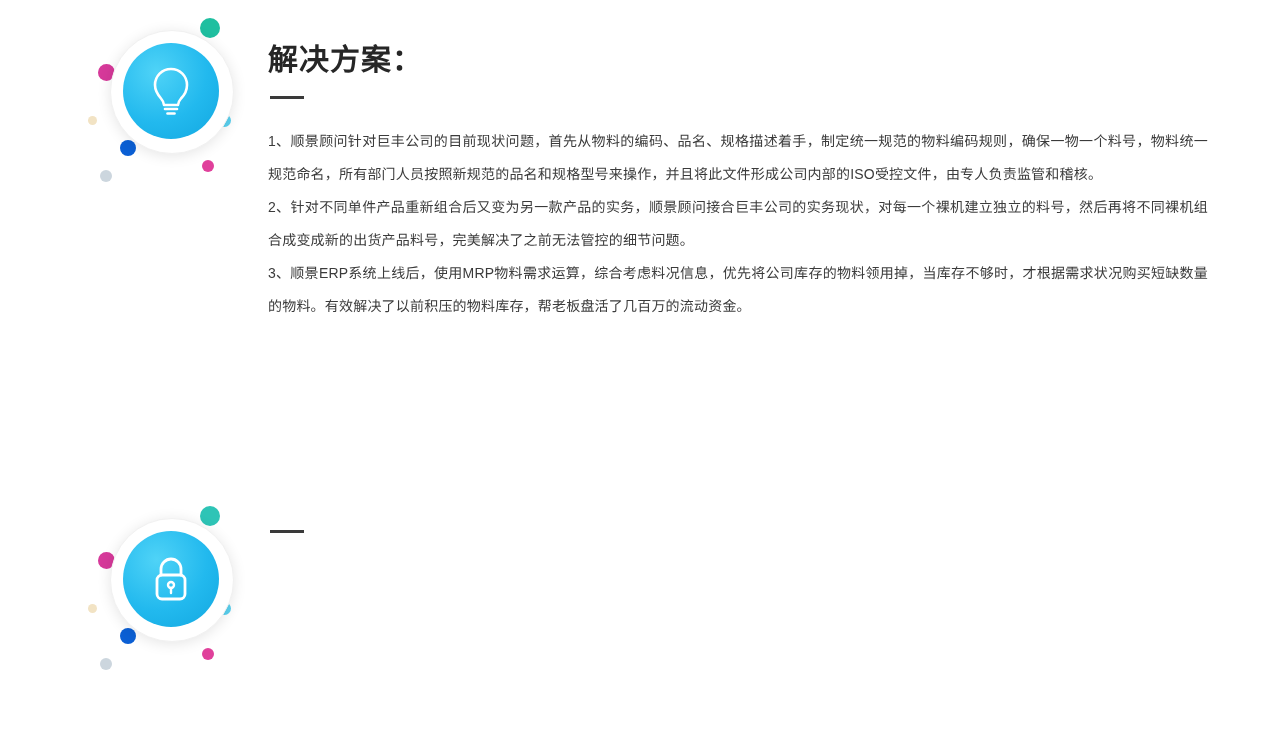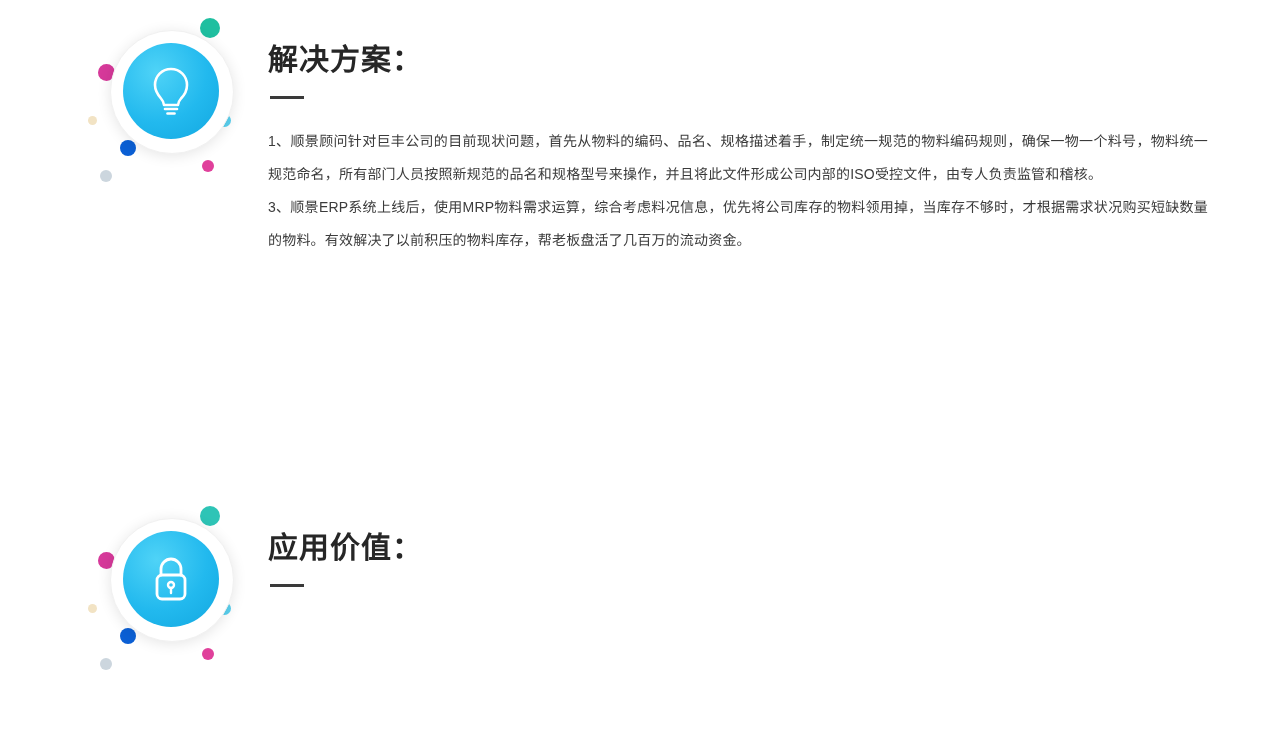--- a/index.html
+++ b/index.html
@@ -143,20 +143,21 @@
           </span>
         </div>
       </div>
     </div>
 
     <div class="text-col">
       <h2 class="heading">解决方案：</h2>
       <div class="rule"></div>
       <div class="body-text">
         <p>1、顺景顾问针对巨丰公司的目前现状问题，首先从物料的编码、品名、规格描述着手，制定统一规范的物料编码规则，确保一物一个料号，物料统一规范命名，所有部门人员按照新规范的品名和规格型号来操作，并且将此文件形成公司内部的ISO受控文件，由专人负责监管和稽核。</p>
+        <p>2、针对不同单件产品重新组合后又变为另一款产品的实务，顺景顾问接合巨丰公司的实务现状，对每一个裸机建立独立的料号，然后再将不同裸机组合成变成新的出货产品料号，完美解决了之前无法管控的细节问题。</p>
         <p>3、顺景ERP系统上线后，使用MRP物料需求运算，综合考虑料况信息，优先将公司库存的物料领用掉，当库存不够时，才根据需求状况购买短缺数量的物料。有效解决了以前积压的物料库存，帮老板盘活了几百万的流动资金。</p>
       </div>
     </div>
   </div>
 
   <div class="section" id="section-value">
 
     <div class="icon-col">
       <div class="badge-wrap">
 
@@ -176,18 +177,17 @@
               <rect x="8" y="21" width="28" height="24" rx="5" stroke="#ffffff" stroke-width="2.8" fill="none"></rect>
               <circle cx="22" cy="31" r="3" stroke="#ffffff" stroke-width="2.4" fill="none"></circle>
               <path d="M22 34 v5" stroke="#ffffff" stroke-width="2.4" stroke-linecap="round"></path>
             </svg>
           </span>
         </div>
       </div>
     </div>
 
     <div class="text-col">
-      <h2 class="heading">应用价值：</h2>
       <div class="rule"></div>
     </div>
   </div>
 
 </div>
 
 </body></html>

